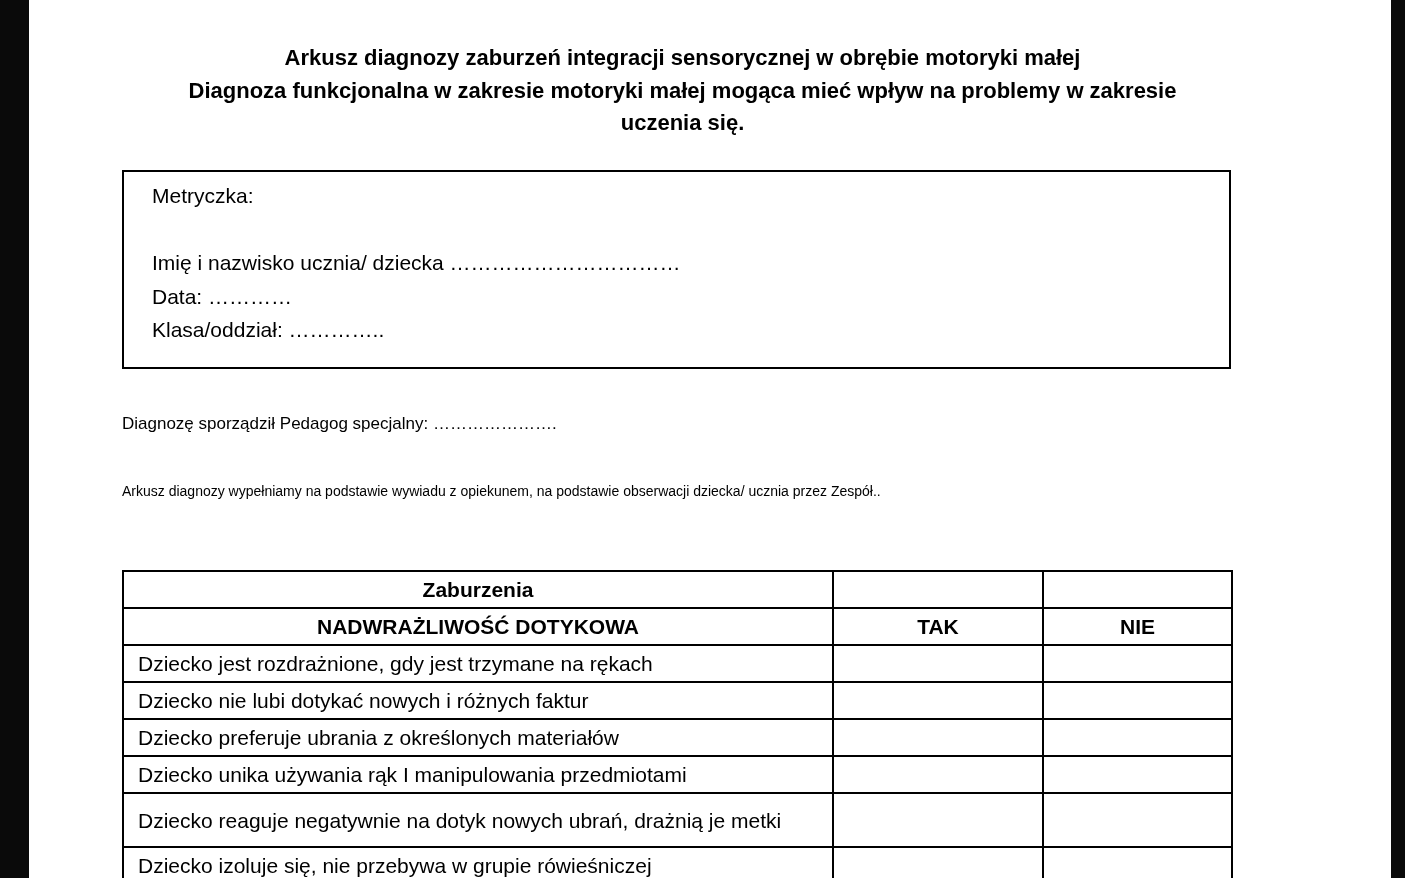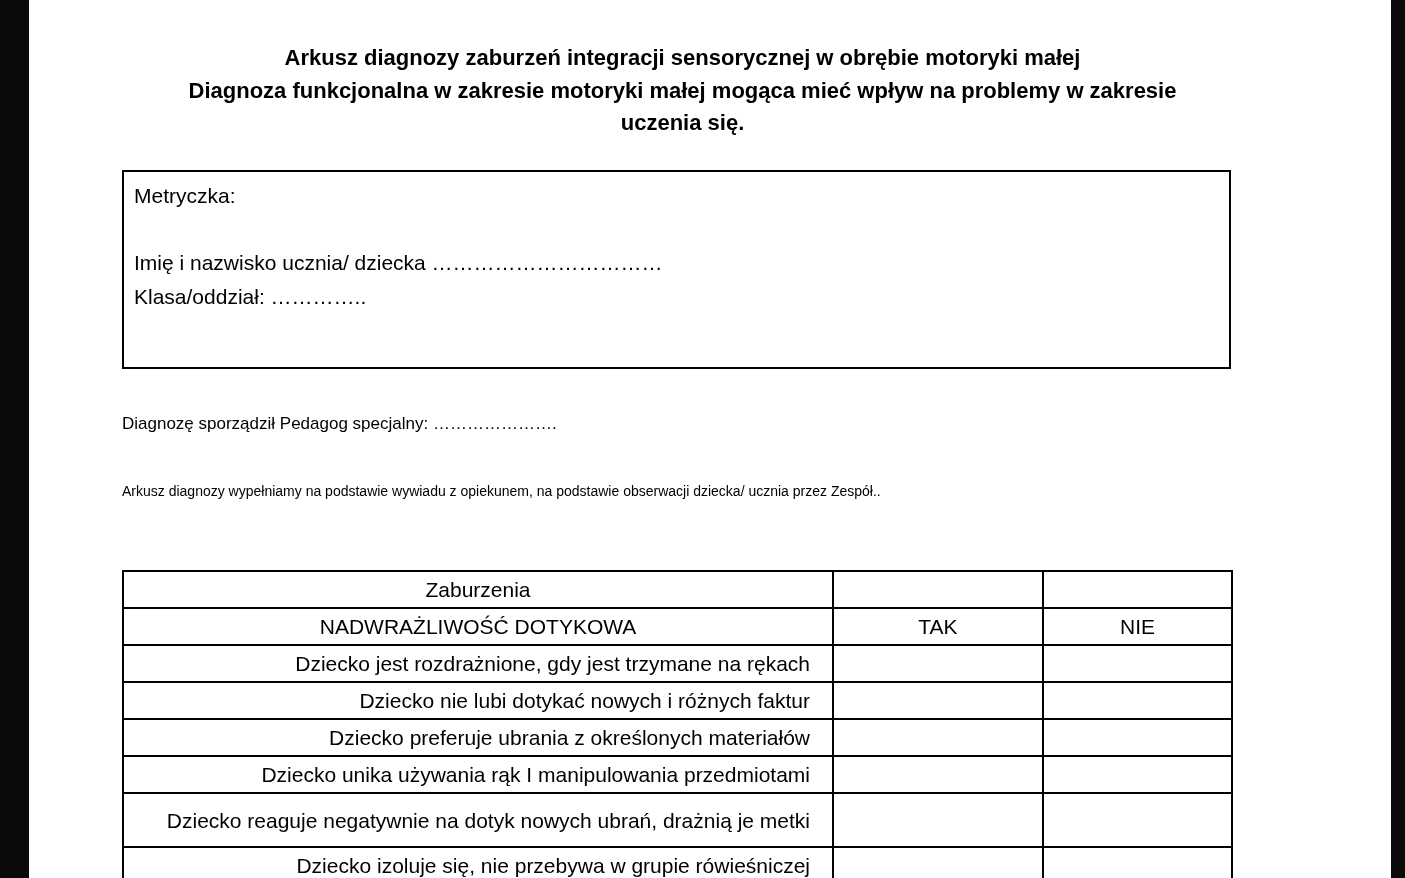--- a/index.html
+++ b/index.html
@@ -32,21 +32,21 @@
     font-size: 22px;
     line-height: 32.5px;
   }
   .metryczka {
     position: absolute;
     left: 93px;
     top: 170px;
     width: 1109px;
     height: 199px;
     border: 2px solid #000;
-    padding: 7px 10px;
+    padding: 7px 28px;
     font-size: 21px;
     line-height: 33.5px;
   }
   .metryczka .spacer { height: 33.5px; }
   .prepared {
     position: absolute;
     left: 93px;
     top: 408px;
     width: 1109px;
     font-size: 17px;
@@ -64,50 +64,50 @@
     position: absolute;
     left: 93px;
     top: 570px;
     width: 1109px;
     border-collapse: collapse;
     table-layout: fixed;
     font-size: 21px;
   }
   table.diag-table td {
     border: 2px solid #000;
-    padding: 2px 22px;
+    padding: 2px 14px;
     vertical-align: middle;
     line-height: 31px;
-    text-align: right;
   }
   table.diag-table td.c {
     text-align: center;
     padding: 2px 4px;
   }
-  .bold { font-weight: normal; margin-top: 45px; }
+  .bold { font-weight: bold; margin-top: 45px; }
   tr.r-group  { height: 33px; }
   tr.r-header { height: 36px; }
   tr.r-normal { height: 34px; }
   tr.r-tall   { height: 54px; }
 </style>
 </head>
 <body>
 
 <div class="page">
 
   <div class="doc-title">
     <div>Arkusz diagnozy zaburzeń integracji sensorycznej w obrębie motoryki małej</div>
     <div>Diagnoza funkcjonalna w zakresie motoryki małej mogąca mieć wpływ na problemy w zakresie</div>
     <div>uczenia się.</div>
   </div>
 
   <div class="metryczka">
     <div>Metryczka:</div>
     <div class="spacer"></div>
     <div>Imię i nazwisko ucznia/ dziecka ……………………………</div>
+    <div>Data: …………</div>
     <div>Klasa/oddział: …………..</div>
   </div>
 
   <div class="prepared">Diagnozę sporządził Pedagog specjalny: ………………….</div>
 
   <div class="instructions">Arkusz diagnozy wypełniamy na podstawie wywiadu z opiekunem, na podstawie obserwacji dziecka/ ucznia przez Zespół..</div>
 
   <table class="diag-table">
     <colgroup>
       <col style="width:710px">

